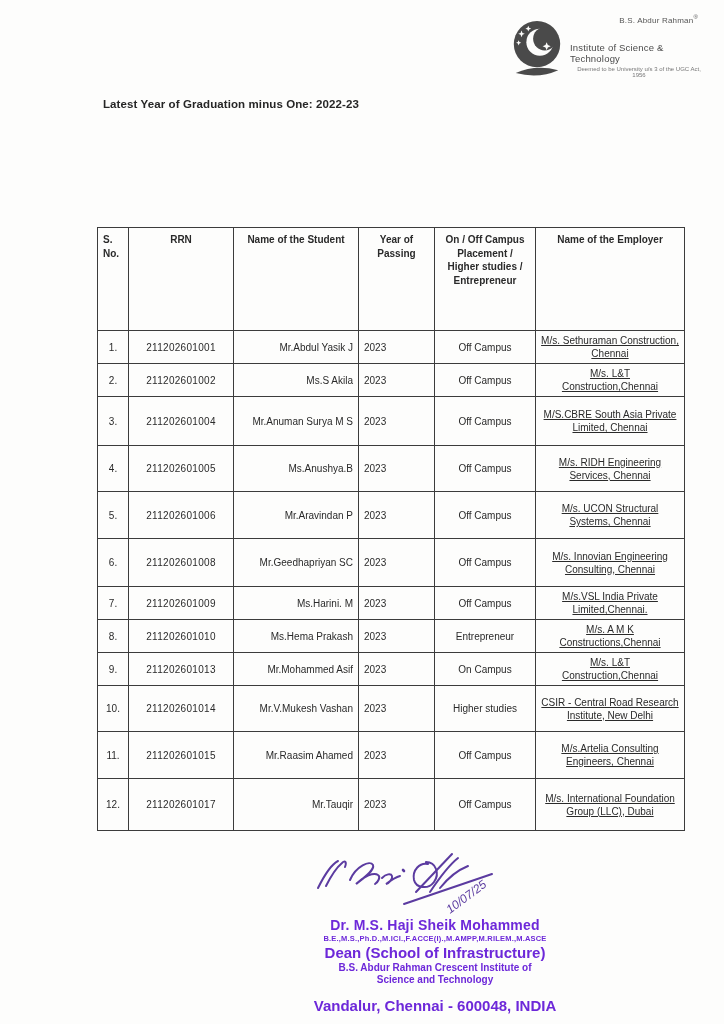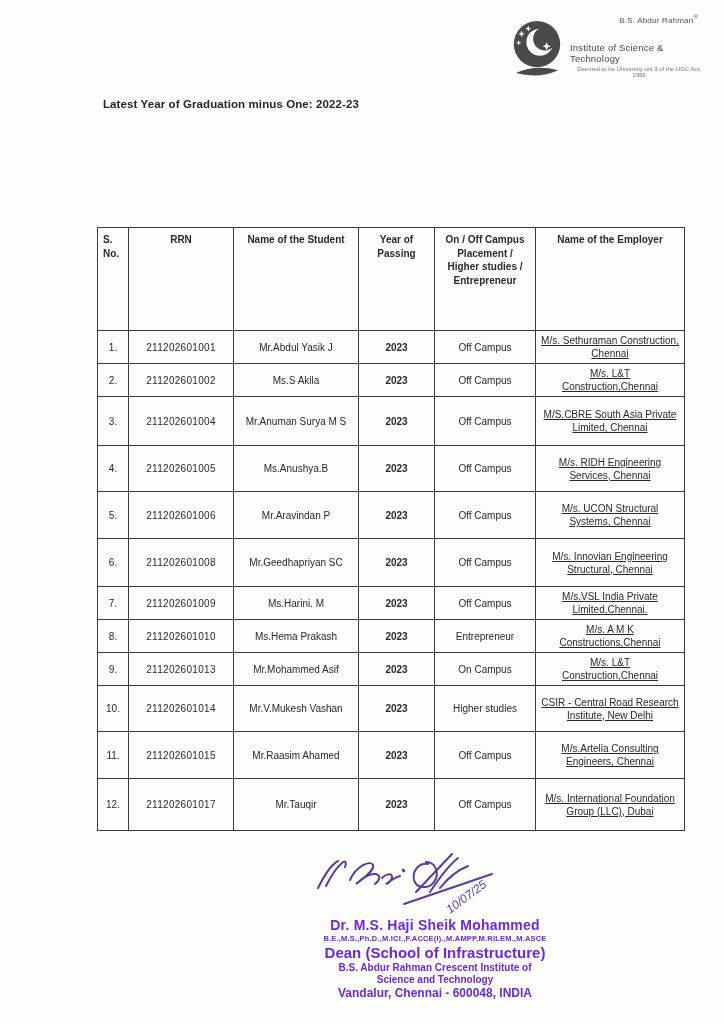--- a/index.html
+++ b/index.html
@@ -31,22 +31,22 @@
   table.placement {
     position: absolute; left: 97px; top: 227px;
     border-collapse: collapse; table-layout: fixed; width: 587px;
     font-size: 10px; color: #2a2a2a;
   }
   table.placement th, table.placement td { border: 1px solid #3c3c3c; padding: 3px 5px; }
   table.placement thead th { font-weight: bold; text-align: center; vertical-align: top; padding-top: 5px; line-height: 1.35; }
   table.placement thead tr { height: 103px; }
   td.c-sno   { text-align: center; vertical-align: middle; }
   td.c-rrn   { text-align: center; vertical-align: middle; letter-spacing: .3px; }
-  td.c-name  { text-align: center;   vertical-align: middle; padding-left: 8px; }
-  td.c-year  { text-align: center; vertical-align: middle; font-weight: bold; }
+  td.c-name  { text-align: right;   vertical-align: middle; padding-left: 8px; }
+  td.c-year  { text-align: left; vertical-align: middle; }
   td.c-place { text-align: center; vertical-align: middle; }
   td.c-emp   { text-align: center;   vertical-align: middle; line-height: 1.3; padding-left: 6px; text-decoration: underline; }
   tbody tr:nth-child(1)  { height: 30px; }
   tbody tr:nth-child(2)  { height: 32px; }
   tbody tr:nth-child(3)  { height: 49px; }
   tbody tr:nth-child(4)  { height: 46px; }
   tbody tr:nth-child(5)  { height: 47px; }
   tbody tr:nth-child(6)  { height: 48px; }
   tbody tr:nth-child(7)  { height: 32px; }
   tbody tr:nth-child(8)  { height: 33px; }
@@ -58,21 +58,21 @@
   
   .sig-wrap { position: absolute; left: 312px; top: 848px; width: 210px; height: 72px; }
   .sig-wrap svg { width: 100%; height: 100%; }
 
   
   .stamp { position: absolute; left: 255px; top: 917px; width: 360px; text-align: center; color: #6d28d9; }
   .stamp .s-name  { font-size: 14px;  font-weight: bold; letter-spacing: .2px; }
   .stamp .s-qual  { font-size: 7.5px; font-weight: bold; margin-top: 1px; letter-spacing: .2px; }
   .stamp .s-desg  { font-size: 15px; font-weight: bold; margin-top: 1px; }
   .stamp .s-inst1, .stamp .s-inst2 { font-size: 10px; font-weight: bold; margin-top: 1px; }
-  .stamp .s-addr  { font-size: 12px; font-weight: bold; margin-top: 1px; }
+  .stamp .s-addr  { font-size: 15px; font-weight: bold; margin-top: 12px; }
 </style>
 </head>
 <body>
 
 <div class="page">
 
   <div class="logo">
     <div class="logo-icon">
       <svg viewBox="0 0 60 66" xmlns="http://www.w3.org/2000/svg">
         <circle cx="30" cy="27" r="24" fill="#4a4a4a"></circle>
@@ -161,21 +161,21 @@
       <td class="c-place">Off Campus</td>
       <td class="c-emp">M/s. UCON Structural Systems, Chennai</td>
     </tr>
 
     <tr>
       <td class="c-sno">6.</td>
       <td class="c-rrn">211202601008</td>
       <td class="c-name">Mr.Geedhapriyan SC</td>
       <td class="c-year">2023</td>
       <td class="c-place">Off Campus</td>
-      <td class="c-emp">M/s. Innovian Engineering Structural, Chennai</td>
+      <td class="c-emp">M/s. Innovian Engineering Consulting, Chennai</td>
     </tr>
 
     <tr>
       <td class="c-sno">7.</td>
       <td class="c-rrn">211202601009</td>
       <td class="c-name">Ms.Harini. M</td>
       <td class="c-year">2023</td>
       <td class="c-place">Off Campus</td>
       <td class="c-emp">M/s.VSL India Private Limited,Chennai.</td>
     </tr>

